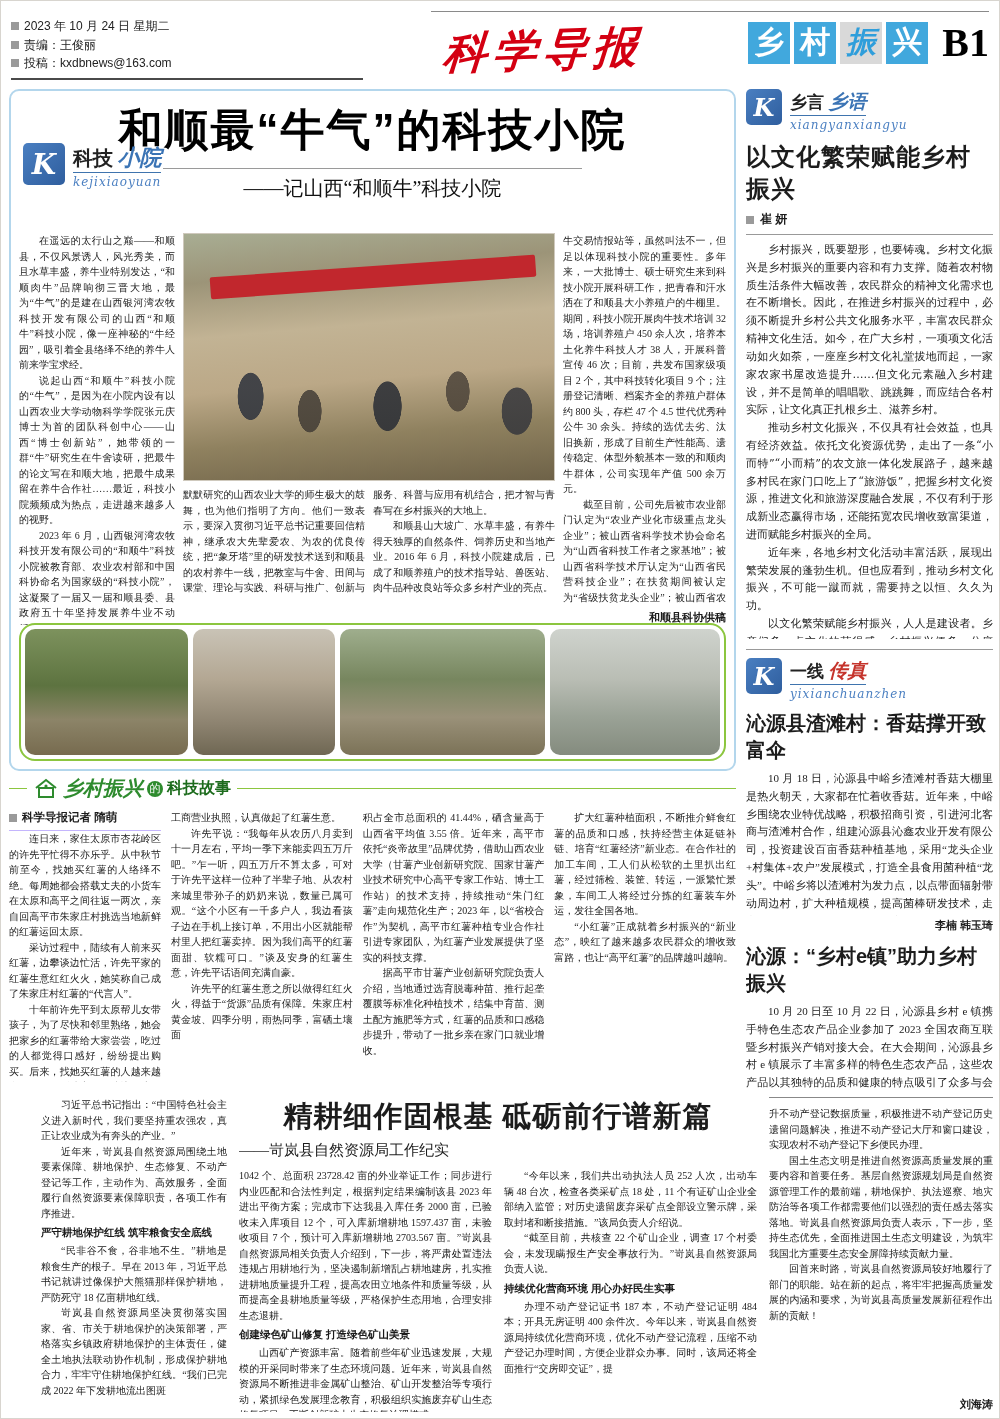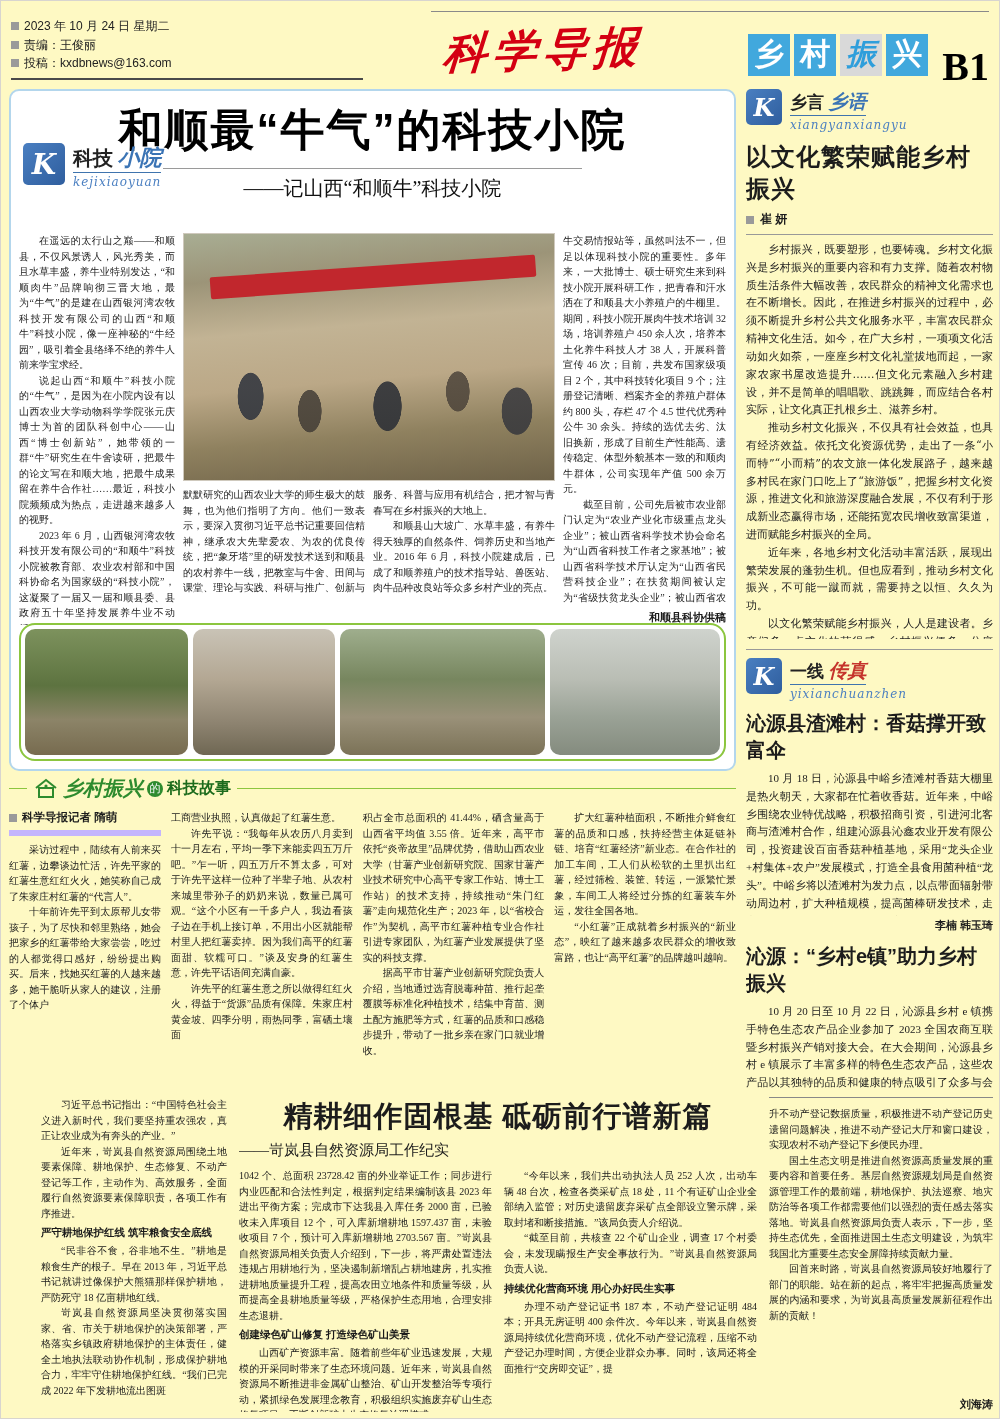--- a/index.html
+++ b/index.html
@@ -1,33 +1,33 @@
 <!DOCTYPE html>
 <html><head>
 <meta charset="utf-8">
 <style>
   * { box-sizing: border-box; margin: 0; padding: 0; }
   html,body { background:#e9e7e2; }
   .page {
     position: relative; width: 1000px; height: 1419px;
-    background: #fef9c3; margin: 0 auto; overflow: hidden;
+    background: #ffffff; margin: 0 auto; overflow: hidden;
     font-family: "Liberation Sans", sans-serif; color: #1c1c1c;
     border: 1px solid #d8d5cf;
   }
   
   .hdr { position: absolute; left: 10px; top: 8px; right: 10px; height: 78px; }
   .meta { position: absolute; left: 0; top: 8px; width: 352px; border-bottom: 2px solid #4a4a4a; padding-bottom: 5px; font-size: 12px; line-height: 1.55; color:#222; }
   .meta-row { display: flex; align-items: center; gap: 5px; }
   .bullet-sq { width: 8px; height: 8px; background: #9a9a9a; display: inline-block; flex: 0 0 auto; }
   .mast-rule { position: absolute; left: 420px; right: 0; top: 2px; border-top: 1px solid #8a8a8a; }
   .masthead { position: absolute; left: 432px; top: 12px; font-family: "DejaVu Serif", serif; font-style: italic; font-weight: bold; font-size: 44px; color: #d40012; letter-spacing: 6px; transform: rotate(-2deg) skewX(-6deg); }
   .section-flag { position: absolute; right: 0; top: 10px; display: flex; align-items: center; gap: 4px; }
   .flag-sq { width: 42px; height: 42px; background: #41a8dd; color: #fff; font-weight: 900; font-size: 30px; display: flex; align-items: center; justify-content: center; }
   .flag-sq.alt { background: #d9d9d9; color: #2f9edb; font-family: "DejaVu Serif", serif; font-style: italic; }
-  .pageno { font-family: "Liberation Serif", serif; font-weight: bold; font-size: 40px; color: #000; margin-left: 10px; margin-top: 24px; }
+  .pageno { font-family: "Liberation Serif", serif; font-weight: bold; font-size: 40px; color: #000; margin-left: 10px; }
   
   .kbadge { display: flex; align-items: flex-start; gap: 8px; }
   .ksq { width: 42px; height: 42px; border-radius: 5px; background: linear-gradient(135deg,#4a7fc1,#2f5e9e); color: #fff; font-family: "DejaVu Serif", serif; font-weight: bold; font-style: italic; font-size: 28px; display: flex; align-items: center; justify-content: center; flex: 0 0 auto; }
   .kbadge .lbl { line-height: 1; padding-top: 3px; }
   .kbadge .lbl-top { border-bottom: 1px solid #3f74ae; padding-bottom: 4px; display:inline-block; }
   .lbl-black { font-weight: 900; font-size: 20px; color: #222; }
   .lbl-script { font-family: "DejaVu Serif", serif; font-style: italic; font-weight: bold; font-size: 22px; color: #3b74b5; }
   .lbl-script.red { color: #c5342c; }
   .pinyin { font-family: "DejaVu Serif", serif; font-style: italic; font-size: 12px; color: #4a7fc1; letter-spacing: 1px; display:block; margin-top:3px; }
   
@@ -81,21 +81,21 @@
   .story2 { position: absolute; left: 8px; top: 774px; width: 727px; height: 314px; }
   .s2-head { display: flex; align-items: center; }
   .s2-line { border-top: 1.5px solid #8cc63f; }
   .s2-line.l { width: 18px; } .s2-line.r { flex: 1; }
   .gbadge { display: flex; align-items: center; gap: 4px; padding: 0 6px; }
   .gbadge .script { font-family: "DejaVu Serif", serif; font-style: italic; font-weight: bold; font-size: 20px; color: #2e8b2e; }
   .gbadge .de { width: 16px; height: 16px; border-radius: 50%; background: #2e8b2e; color: #fff; font-size: 11px; display: flex; align-items: center; justify-content: center; }
   .gbadge .bold { font-weight: 900; font-size: 16px; color: #1c6b1c; }
   .s2-body { display: flex; gap: 10px; margin-top: 8px; height: 272px; }
   .s2-col1 { width: 152px; flex: 0 0 auto; overflow: hidden; }
-  .s2-byline { display: flex; align-items: center; gap: 5px; font-size: 11.5px; font-weight: bold; border-bottom: 6px solid #c4b5fd; padding-bottom: 5px; margin-bottom: 6px; }
+  .s2-byline { display: flex; align-items: center; gap: 5px; font-size: 11.5px; font-weight: bold; border-bottom: 1px solid #c4b5fd; padding-bottom: 5px; }
   .s2-right { flex: 1; display: flex; flex-direction: column; overflow: hidden; }
   .s2-headline { text-align: center; font-size: 33px; font-weight: 900; letter-spacing: 1px; margin: 2px 0 10px; }
   .s2-cols { display: flex; gap: 10px; flex: 1; overflow: hidden; }
   .s2-cols .scol { flex: 1; overflow: hidden; }
   
   .story3 { position: absolute; left: 8px; top: 1096px; width: 984px; height: 315px; display: flex; gap: 12px; }
   .s3-col1 { width: 186px; flex: 0 0 auto; overflow: hidden; margin-left: 32px; }
   .s3-mid { width: 518px; flex: 0 0 auto; display: flex; flex-direction: column; overflow: hidden; }
   .s3-headline { text-align: center; font-size: 29px; font-weight: 900; letter-spacing: 1px; }
   .s3-subhead { text-align: left; font-family: "Liberation Serif", serif; font-size: 15px; margin: 4px 0 8px; }
@@ -242,20 +242,21 @@
       </span>
       <span class="s2-line r"></span>
     </div>
     <div class="s2-body">
       <div class="s2-col1">
         <div class="s2-byline">
             <span class="bullet-sq"></span>
             <span>科学导报记者 隋萌</span>
           </div>
         <div class="bodytext">
+            <p class="para">连日来，家住太原市杏花岭区的许先平忙得不亦乐乎。从中秋节前至今，找她买红薯的人络绎不绝。每周她都会搭载丈夫的小货车在太原和高平之间往返一两次，亲自回高平市朱家庄村挑选当地新鲜的红薯运回太原。</p>
             <p class="para">采访过程中，陆续有人前来买红薯，边攀谈边忙活，许先平家的红薯生意红红火火，她笑称自己成了朱家庄村红薯的“代言人”。</p>
             <p class="para">十年前许先平到太原帮儿女带孩子，为了尽快和邻里熟络，她会把家乡的红薯带给大家尝尝，吃过的人都觉得口感好，纷纷提出购买。后来，找她买红薯的人越来越多，她干脆听从家人的建议，注册了个体户</p>
           </div>
       </div>
       <div class="s2-right">
         <div class="s2-cols">
           <div class="scol bodytext">
               <p class="para cont">工商营业执照，认真做起了红薯生意。</p>
               <p class="para">许先平说：“我每年从农历八月卖到十一月左右，平均一季下来能卖四五万斤吧。”乍一听，四五万斤不算太多，可对于许先平这样一位种了半辈子地、从农村来城里带孙子的奶奶来说，数量已属可观。“这个小区有一千多户人，我边看孩子边在手机上接订单，不用出小区就能帮村里人把红薯卖掉。因为我们高平的红薯面甜、软糯可口。”谈及安身的红薯生意，许先平话语间充满自豪。</p>
               <p class="para">许先平的红薯生意之所以做得红红火火，得益于“货源”品质有保障。朱家庄村黄金坡、四季分明，雨热同季，富硒土壤面</p>

